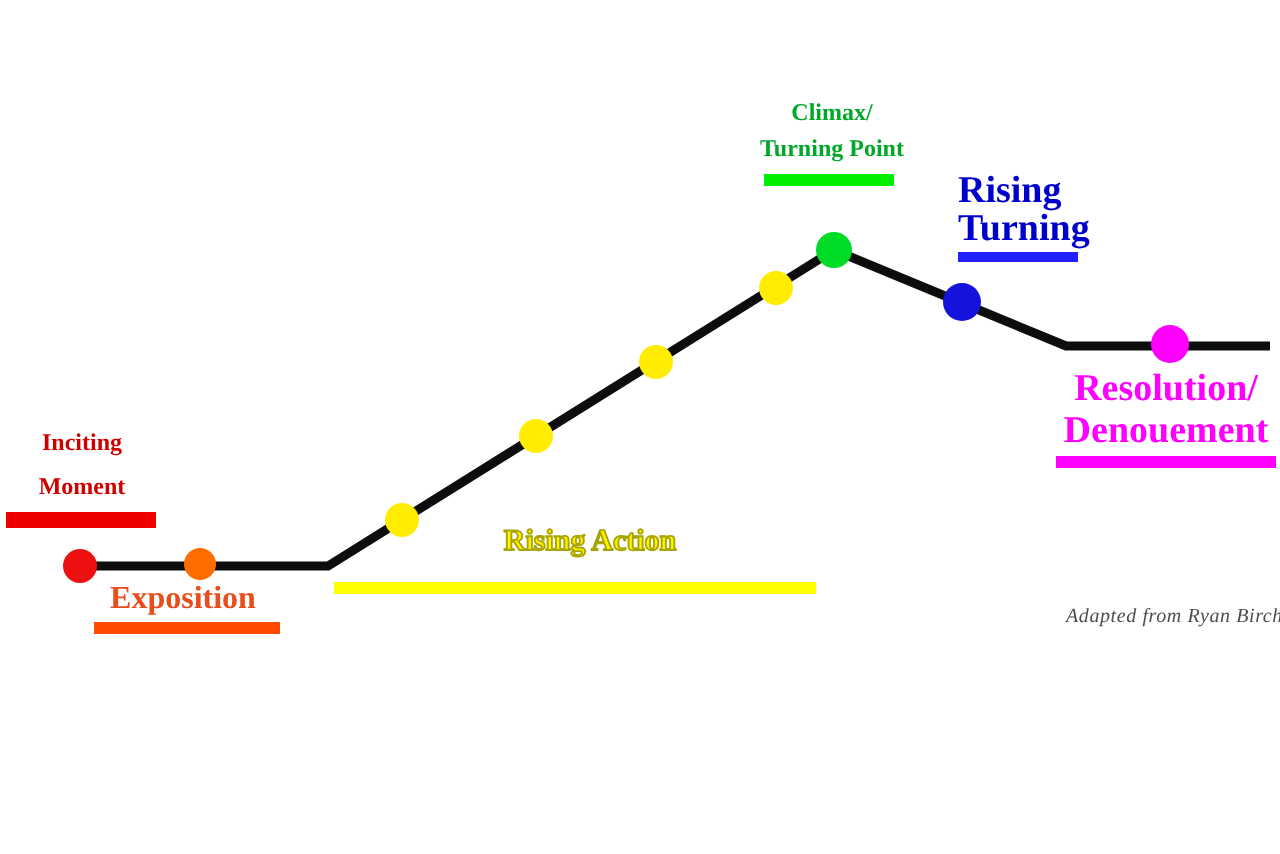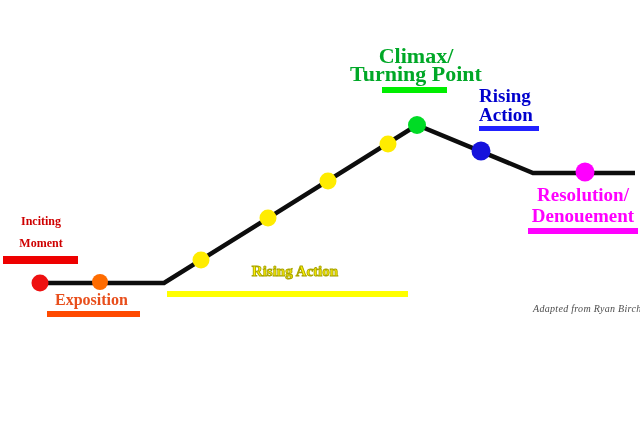--- a/index.html
+++ b/index.html
@@ -29,21 +29,21 @@
     position: absolute;
     z-index: 2;
   }
   .lbl-inciting   { left: 1px;   top: 210px; width: 80px;  font-size: 12px; line-height: 22px; }
   .bar-inciting   { left: 3px;   top: 256px; width: 75px;  height: 8px; }
   .lbl-exposition { left: 44px;  top: 289px; width: 95px;  font-size: 16px; line-height: 21px; }
   .bar-exposition { left: 47px;  top: 311px; width: 93px;  height: 6px; }
   .lbl-rising     { left: 215px; top: 260px; width: 160px; font-size: 15px; line-height: 22px;
                     -webkit-text-stroke-width: 0.9px; }
   .bar-rising     { left: 167px; top: 291px; width: 241px; height: 6px; }
-  .lbl-climax     { left: 346px; top: 47px;  width: 140px; font-size: 22px; line-height: 18px; }
+  .lbl-climax     { left: 346px; top: 47px;  width: 140px; font-size: 12px; line-height: 18px; }
   .bar-climax     { left: 382px; top: 87px;  width: 65px;  height: 6px; }
   .lbl-falling    { left: 479px; top: 86px;  width: 70px;  font-size: 19px; line-height: 19px; }
   .bar-falling    { left: 479px; top: 126px; width: 60px;  height: 5px; }
   .lbl-resolution { left: 523px; top: 184px; width: 120px; font-size: 19px; line-height: 21px; }
   .bar-resolution { left: 528px; top: 228px; width: 110px; height: 6px; }
   .credit {
     position: absolute;
     z-index: 2;
     left: 533px; top: 303px;
     font-size: 10px;
@@ -83,21 +83,21 @@
   <div class="bar bar-rising" style="background-color: rgb(255, 255, 0);"></div>
 
   <div class="label center lbl-climax" style="color: rgb(0, 168, 39);">
     <span class="ln">Climax/</span>
     <span class="ln">Turning Point</span>
   </div>
   <div class="bar bar-climax" style="background-color: rgb(0, 238, 0);"></div>
 
   <div class="label lbl-falling" style="color: rgb(0, 0, 205);">
     <span class="ln">Rising</span>
-    <span class="ln">Action</span>
+    <span class="ln">Turning</span>
   </div>
   <div class="bar bar-falling" style="background-color: rgb(33, 33, 255);"></div>
 
   <div class="label center lbl-resolution" style="color: rgb(255, 0, 255);">
     <span class="ln">Resolution/</span>
     <span class="ln">Denouement</span>
   </div>
   <div class="bar bar-resolution" style="background-color: rgb(255, 0, 255);"></div>
 
   <div class="credit" style="color: rgb(77, 77, 77);">Adapted from Ryan Birch</div>

